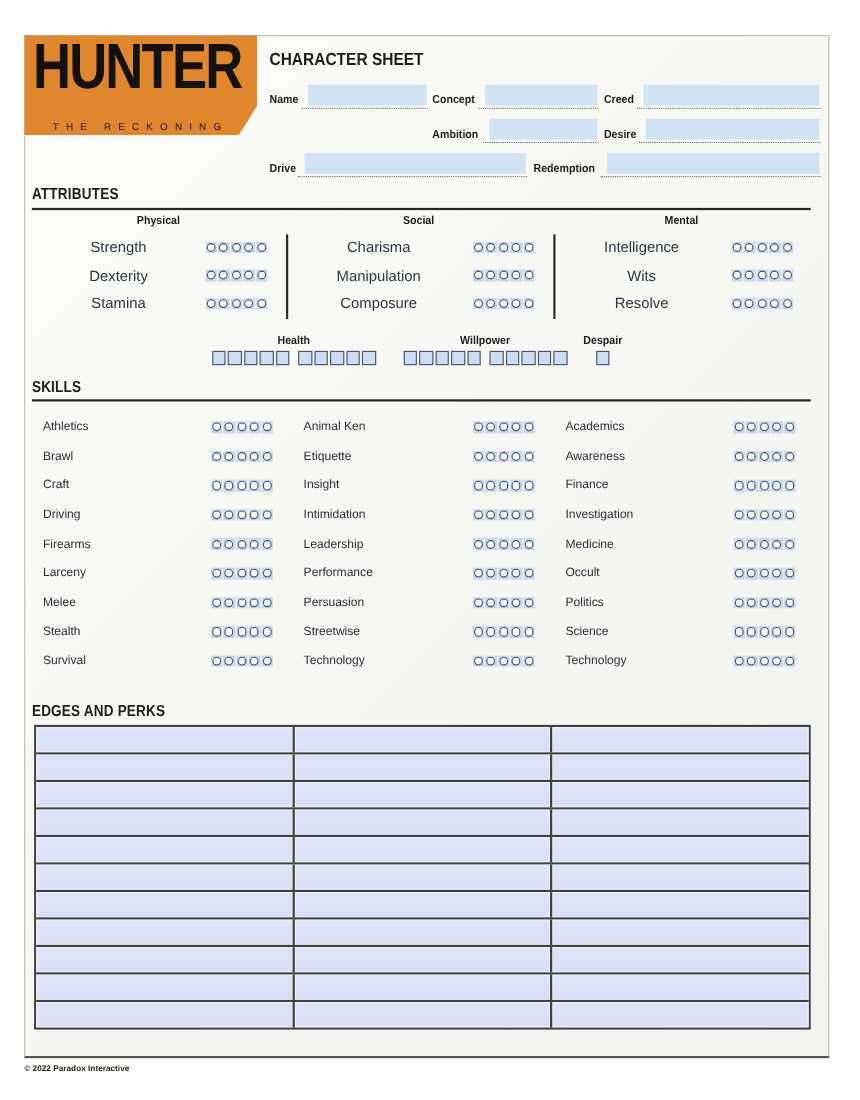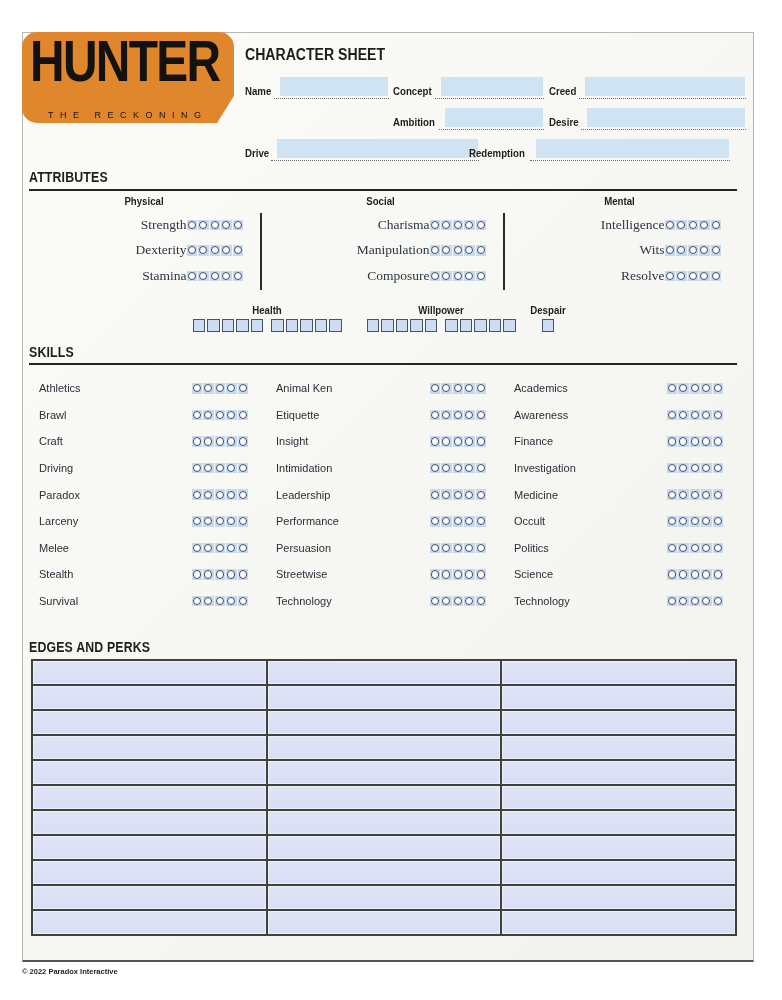--- a/index.html
+++ b/index.html
@@ -5,21 +5,21 @@
   * { margin:0; padding:0; box-sizing:border-box; }
   html,body { width:782px; height:1000px; background:#ffffff; overflow:hidden;
               font-family:"Liberation Sans", sans-serif; color:#1d1d1b; }
 
   .page { position:absolute; left:22px; top:32px; width:732px; height:930px;
           background:linear-gradient(135deg,#fbfbf8 0%,#f6f6f3 55%,#f2f2ee 100%);
           border:1px solid #b8b8b2; border-bottom:2px solid #55544e; }
 
   
   .logo { position:absolute; left:-1px; top:-1px; width:212px; height:91px;
-          background:#e0872e; clip-path:polygon(0 0,100% 0,100% 70%,92% 100%,0 100%);border-radius:15px; }
+          background:#e0872e; clip-path:polygon(0 0,100% 0,100% 70%,92% 100%,0 100%); }
   .logo-title { position:absolute; left:8px; top:0px; font-size:57px; line-height:1;
                 font-weight:800; color:#14120e; letter-spacing:-2px;
                 transform:scale(0.84,1.02); transform-origin:left top; }
   .logo-sub { position:absolute; left:26px; top:66px; font-size:9px; font-weight:400;
               letter-spacing:6.5px; color:#17140f; white-space:nowrap;margin-top:12px; }
 
   
   .sheet-title { position:absolute; left:222px; top:13px; font-size:16px; font-weight:800;
                  letter-spacing:0px; transform:scaleX(0.88); transform-origin:left top; }
   .field { position:absolute; height:26px; display:flex; align-items:flex-end; }
@@ -28,34 +28,34 @@
   .fline { flex:1; height:100%; border-bottom:1px dotted #6a6a66; position:relative; }
   .fline::before { content:''; position:absolute; left:6px; right:1px; bottom:2px;
                    height:19px; background:#cfe3f2; }
   .f-name       { left:222px; top:40px; width:144px;justify-content:space-between; }
   .f-concept    { left:370px; top:40px; width:151px; }
   .f-creed      { left:526px; top:40px; width:197px; }
   .f-cell       { left:222px; top:71px; width:144px; }
   .f-ambition   { left:370px; top:71px; width:151px;text-align:right; }
   .f-desire     { left:526px; top:71px; width:197px; }
   .f-drive      { left:222px; top:102px; width:234px; }
-  .f-redemption { left:446px; top:102px; width:261px;justify-content:flex-end; }
+  .f-redemption { left:462px; top:102px; width:261px;justify-content:flex-end; }
 
   
   .sec-hdr { position:absolute; left:6px; font-size:14.5px; font-weight:800;
              transform:scaleX(0.85); transform-origin:left top; letter-spacing:0.2px; }
   .rule { position:absolute; left:6px; width:708px; height:2px; background:#26261f; }
 
   
   .agrid { position:absolute; left:6px; top:162px; width:708px; display:grid;
            grid-template-columns:230px 243px 235px; }
   .ghead { text-align:center; font-size:10.5px; font-weight:800; height:17px;
            transform:scaleX(0.92); }
   .arow { height:25.5px; display:flex; align-items:center; padding-right:16px; }
-  .alabel { flex:1; text-align:right; font-size:13.5px; color:#2c3640;font-family:Liberation Serif, serif; }
+  .alabel { flex:1; text-align:center; font-size:13.5px; color:#2c3640; }
   .vdiv { position:absolute; width:2px; background:#2b2b26; top:180px; height:77px; }
   .vdiv1 { left:237px; } .vdiv2 { left:480px; }
 
   
   .dots { display:inline-flex; gap:1px; }
   .dots i { width:10.5px; height:10.5px; background:#c9d9ed; display:inline-flex;
             align-items:center; justify-content:center; }
   .dots i::before { content:''; width:6.2px; height:6.2px; border:1.5px solid #41516b;
                     border-radius:50%; background:#fbfcfe; }
 
@@ -331,21 +331,21 @@
           <span class="dots">
             <i></i>
             <i></i>
             <i></i>
             <i></i>
             <i></i>
           </span>
         </div>
 
         <div class="srow">
-          <span class="slabel">Paradox</span>
+          <span class="slabel">Firearms</span>
           <span class="dots">
             <i></i>
             <i></i>
             <i></i>
             <i></i>
             <i></i>
           </span>
         </div>
 
         <div class="srow">

